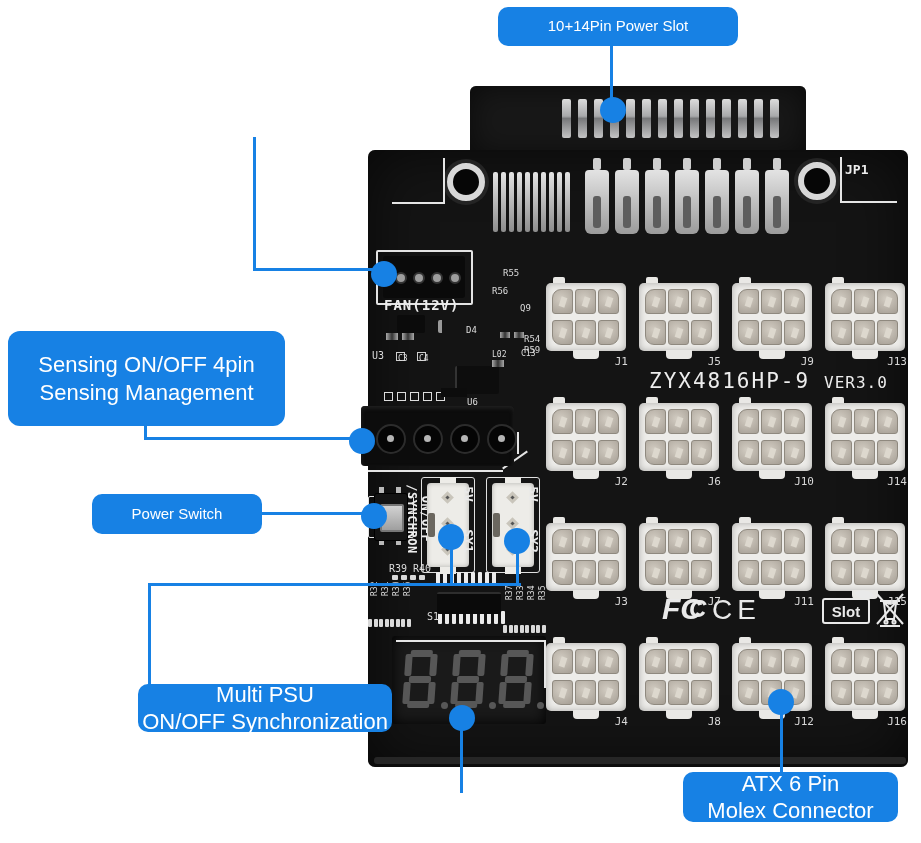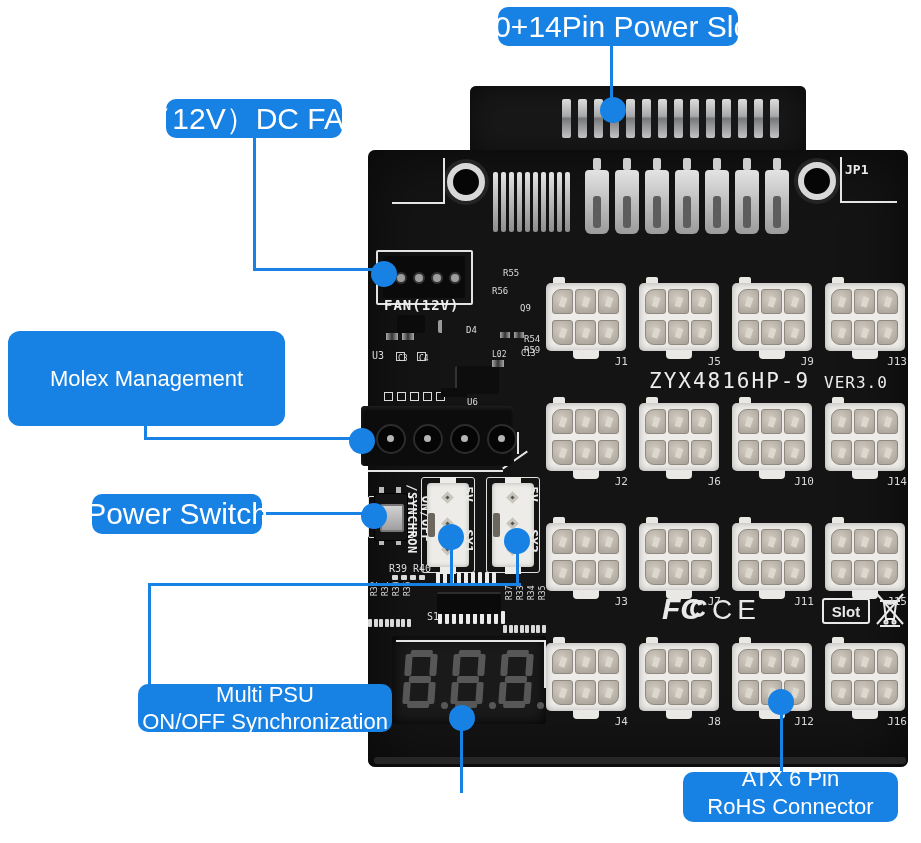--- a/index.html
+++ b/index.html
@@ -1,21 +1,21 @@
 <!DOCTYPE html>
 <html style="--accent: #1781e4;"><head>
 <meta charset="utf-8">
 <style>
   html,body{margin:0;padding:0;background:#fff;}
   .canvas{position:relative;width:921px;height:843px;background:#ffffff;overflow:hidden;
           font-family:"Liberation Sans",sans-serif;}
   
   .callout{position:absolute;background:var(--accent);color:#fff;display:flex;flex-direction:column;
            align-items:center;justify-content:center;text-align:center;border-radius:10px;
-           font-size:30px;line-height:1.25;z-index:7;padding:2px 6px;box-sizing:border-box;}
+           font-size:15px;line-height:1.25;z-index:7;padding:2px 6px;box-sizing:border-box;}
   .callout .ln{white-space:nowrap;}
   .cline{position:absolute;background:var(--accent);z-index:5;}
   .cdot{position:absolute;width:26px;height:26px;border-radius:50%;background:var(--accent);z-index:6;}
   
   .board{position:absolute;left:368px;top:150px;width:540px;height:617px;background:#141414;
          border-radius:7px;box-shadow:inset 0 0 60px rgba(0,0,0,.65);z-index:1;}
   .slot{position:absolute;left:470px;top:86px;width:336px;height:70px;background:#181818;
         border-radius:6px 6px 0 0;box-shadow:inset 0 0 30px rgba(0,0,0,.6);z-index:1;}
   .slot-pads{position:absolute;left:562px;top:99px;display:flex;gap:7px;z-index:2;}
   .slot-pad{width:9px;height:39px;border-radius:2px;
@@ -739,30 +739,28 @@
   <div class="cdot" style="left:349px;top:428px;"></div>
   <div class="cdot" style="left:361px;top:503px;"></div>
   <div class="cdot" style="left:438px;top:524px;"></div>
   <div class="cdot" style="left:504px;top:528px;"></div>
   <div class="cdot" style="left:449px;top:705px;"></div>
   <div class="cdot" style="left:768px;top:689px;"></div>
 
   <div class="callout" style="left:498px;top:7px;width:240px;height:39px;">
     <span class="ln">10+14Pin Power Slot</span>
   </div>
-  <div class="callout" style="left:166px;top:99px;width:176px;height:39px;">
-    <span class="ln">（12V）DC FAN</span>
-  </div>
   <div class="callout" style="left:8px;top:331px;width:277px;height:95px;font-size:22px;border-radius:12px;">
-    <span class="ln">Molex Management</span>
+    <span class="ln">Sensing ON/OFF 4pin</span>
+    <span class="ln">Sensing Management</span>
   </div>
   <div class="callout" style="left:138px;top:684px;width:254px;height:48px;font-size:22px;">
     <span class="ln">Multi PSU</span>
     <span class="ln">ON/OFF Synchronization</span>
   </div>
   <div class="callout" style="left:92px;top:494px;width:170px;height:40px;">
     <span class="ln">Power Switch</span>
   </div>
-  <div class="callout" style="left:683px;top:772px;width:215px;height:50px;font-size:22px;justify-content:flex-end;">
+  <div class="callout" style="left:683px;top:772px;width:215px;height:50px;font-size:22px;">
     <span class="ln">ATX 6 Pin</span>
-    <span class="ln">RoHS Connector</span>
+    <span class="ln">Molex Connector</span>
   </div>
 </div>
 
 </body></html>

